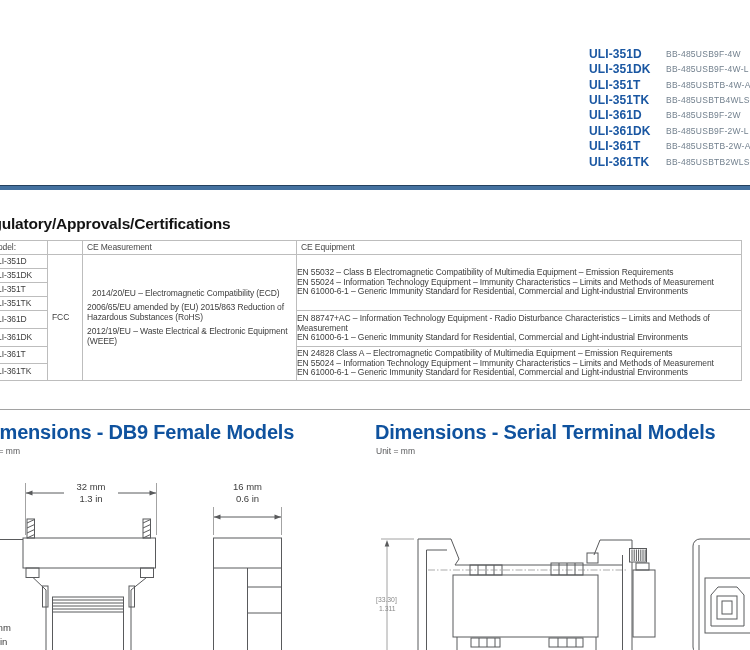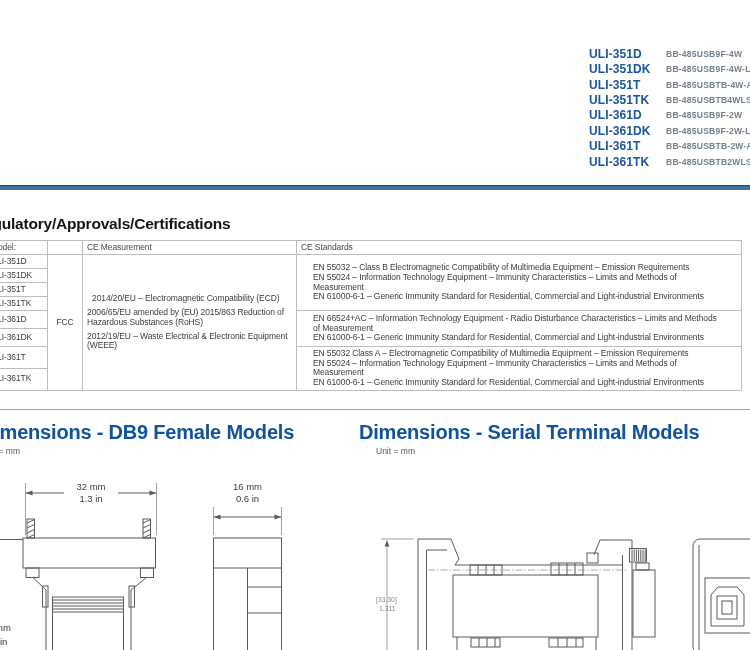--- a/index.html
+++ b/index.html
@@ -3,45 +3,45 @@
 <meta charset="utf-8">
 <style>
   html,body{margin:0;padding:0}
   body{width:750px;height:650px;overflow:hidden;position:relative;background:#fff;
        font-family:"Liberation Sans",sans-serif;}
 
   
   .models{position:absolute;left:589px;top:46px}
   .mrow{display:flex;align-items:center;height:15.45px;white-space:nowrap}
   .mname{width:77px;font-weight:bold;font-size:12px;color:#1a57a2;letter-spacing:.1px}
-  .mpart{font-weight:bold;font-size:8.5px;color:#72808e;letter-spacing:.25px}
+  .mpart{font-weight:normal;font-size:8.5px;color:#72808e;letter-spacing:.25px}
 
   
   .blue-rule{position:absolute;left:0;top:185px;width:750px;height:4.2px;
              background:#44719f;border-top:1.8px solid #24415f}
   .gray-rule{position:absolute;left:0;top:409px;width:750px;height:1.4px;background:#a2a2a2}
 
   
   .reg-title{position:absolute;left:-27px;top:215px;font-size:15.5px;font-weight:bold;
              color:#141414;letter-spacing:-.2px;white-space:nowrap}
   .cert-table{position:absolute;left:-13px;top:240px;border-collapse:collapse;table-layout:fixed;
               width:754px;font-size:8.5px;color:#3d3d3d;letter-spacing:-.1px}
   .cert-table td{border:1px solid #bdbdbd;padding:0 4px;vertical-align:middle;line-height:1.14}
   tr.hdr{height:14px} tr.hdr td{color:#474747}
   tr.ra{height:14px} tr.rb{height:18px} tr.rc{height:16px}
   td.model-cell{padding-left:3px;white-space:nowrap}
-  td.fcc{text-align:center}
+  td.fcc{text-align:left}
   td.dir .p{margin:4.5px 0}
   td.dir .p1{text-indent:5px}
-  td.std{padding:2px 16px}
+  td.std{padding:2px 0}
 
   
   .dim-title{position:absolute;font-size:20px;font-weight:bold;color:#0f529e;
              white-space:nowrap;letter-spacing:-.2px;top:421px}
-  #dimL{left:-20px} #dimR{left:359px}
+  #dimL{left:-20px} #dimR{left:375px}
   .unit{position:absolute;font-size:8.5px;color:#58595b;top:446px;white-space:nowrap}
   #unitL{left:-19px} #unitR{left:376px}
 
   svg.drawings{position:absolute;left:0;top:460px}
   .ln{stroke:#595a5c;stroke-width:1;fill:none}
   .fw{stroke:#595a5c;stroke-width:1;fill:#fff}
   .thin{stroke:#8b8b8b;stroke-width:.8;fill:none}
   .cl{stroke:#888;stroke-width:.7;fill:none;stroke-dasharray:7 2 1.5 2}
   .dimtext{font-size:9.5px;fill:#3c3c3c}
   .dimsmall{font-size:6.8px;fill:#8a8a8a}
@@ -94,21 +94,21 @@
       <col style="width:60px">
       <col style="width:35px">
       <col style="width:214px">
       <col style="width:445px">
     </colgroup>
   <tbody>
       <tr class="hdr">
     <td class="model-cell">Model:</td>
     <td></td>
     <td>CE Measurement</td>
-    <td>CE Standards</td>
+    <td>CE Equipment</td>
   </tr>
   <tr class="ra">
     <td class="model-cell">ULI-351D</td>
     <td class="fcc" rowspan="8">FCC</td>
     <td class="dir" rowspan="8">
       <div class="p p1">2014/20/EU – Electromagnetic Compatibility (ECD)</div>
       <div class="p">2006/65/EU amended by (EU) 2015/863 Reduction of Hazardous Substances (RoHS)</div>
       <div class="p">2012/19/EU – Waste Electrical &amp; Electronic Equipment (WEEE)</div>
     </td>
     <td class="std" rowspan="4">
@@ -122,31 +122,31 @@
       </tr>
   <tr class="ra">
         <td class="model-cell">ULI-351T</td>
       </tr>
   <tr class="ra">
         <td class="model-cell">ULI-351TK</td>
       </tr>
   <tr class="rb">
     <td class="model-cell">ULI-361D</td>
     <td class="std" rowspan="2">
-      <div>EN 66524+AC – Information Technology Equipment - Radio Disturbance Characteristics – Limits and Methods of Measurement</div>
+      <div>EN 88747+AC – Information Technology Equipment - Radio Disturbance Characteristics – Limits and Methods of Measurement</div>
       <div>EN 61000-6-1 – Generic Immunity Standard for Residential, Commercial and Light-industrial Environments</div>
     </td>
   </tr>
   <tr class="rb">
         <td class="model-cell">ULI-361DK</td>
       </tr>
   <tr class="rc">
     <td class="model-cell">ULI-361T</td>
     <td class="std" rowspan="2">
-      <div>EN 55032 Class A – Electromagnetic Compatibility of Multimedia Equipment – Emission Requirements</div>
+      <div>EN 24828 Class A – Electromagnetic Compatibility of Multimedia Equipment – Emission Requirements</div>
       <div>EN 55024 – Information Technology Equipment – Immunity Characteristics – Limits and Methods of Measurement</div>
       <div>EN 61000-6-1 – Generic Immunity Standard for Residential, Commercial and Light-industrial Environments</div>
     </td>
   </tr>
   <tr class="rc">
         <td class="model-cell">ULI-361TK</td>
       </tr>
 </tbody>
   </table>
 

